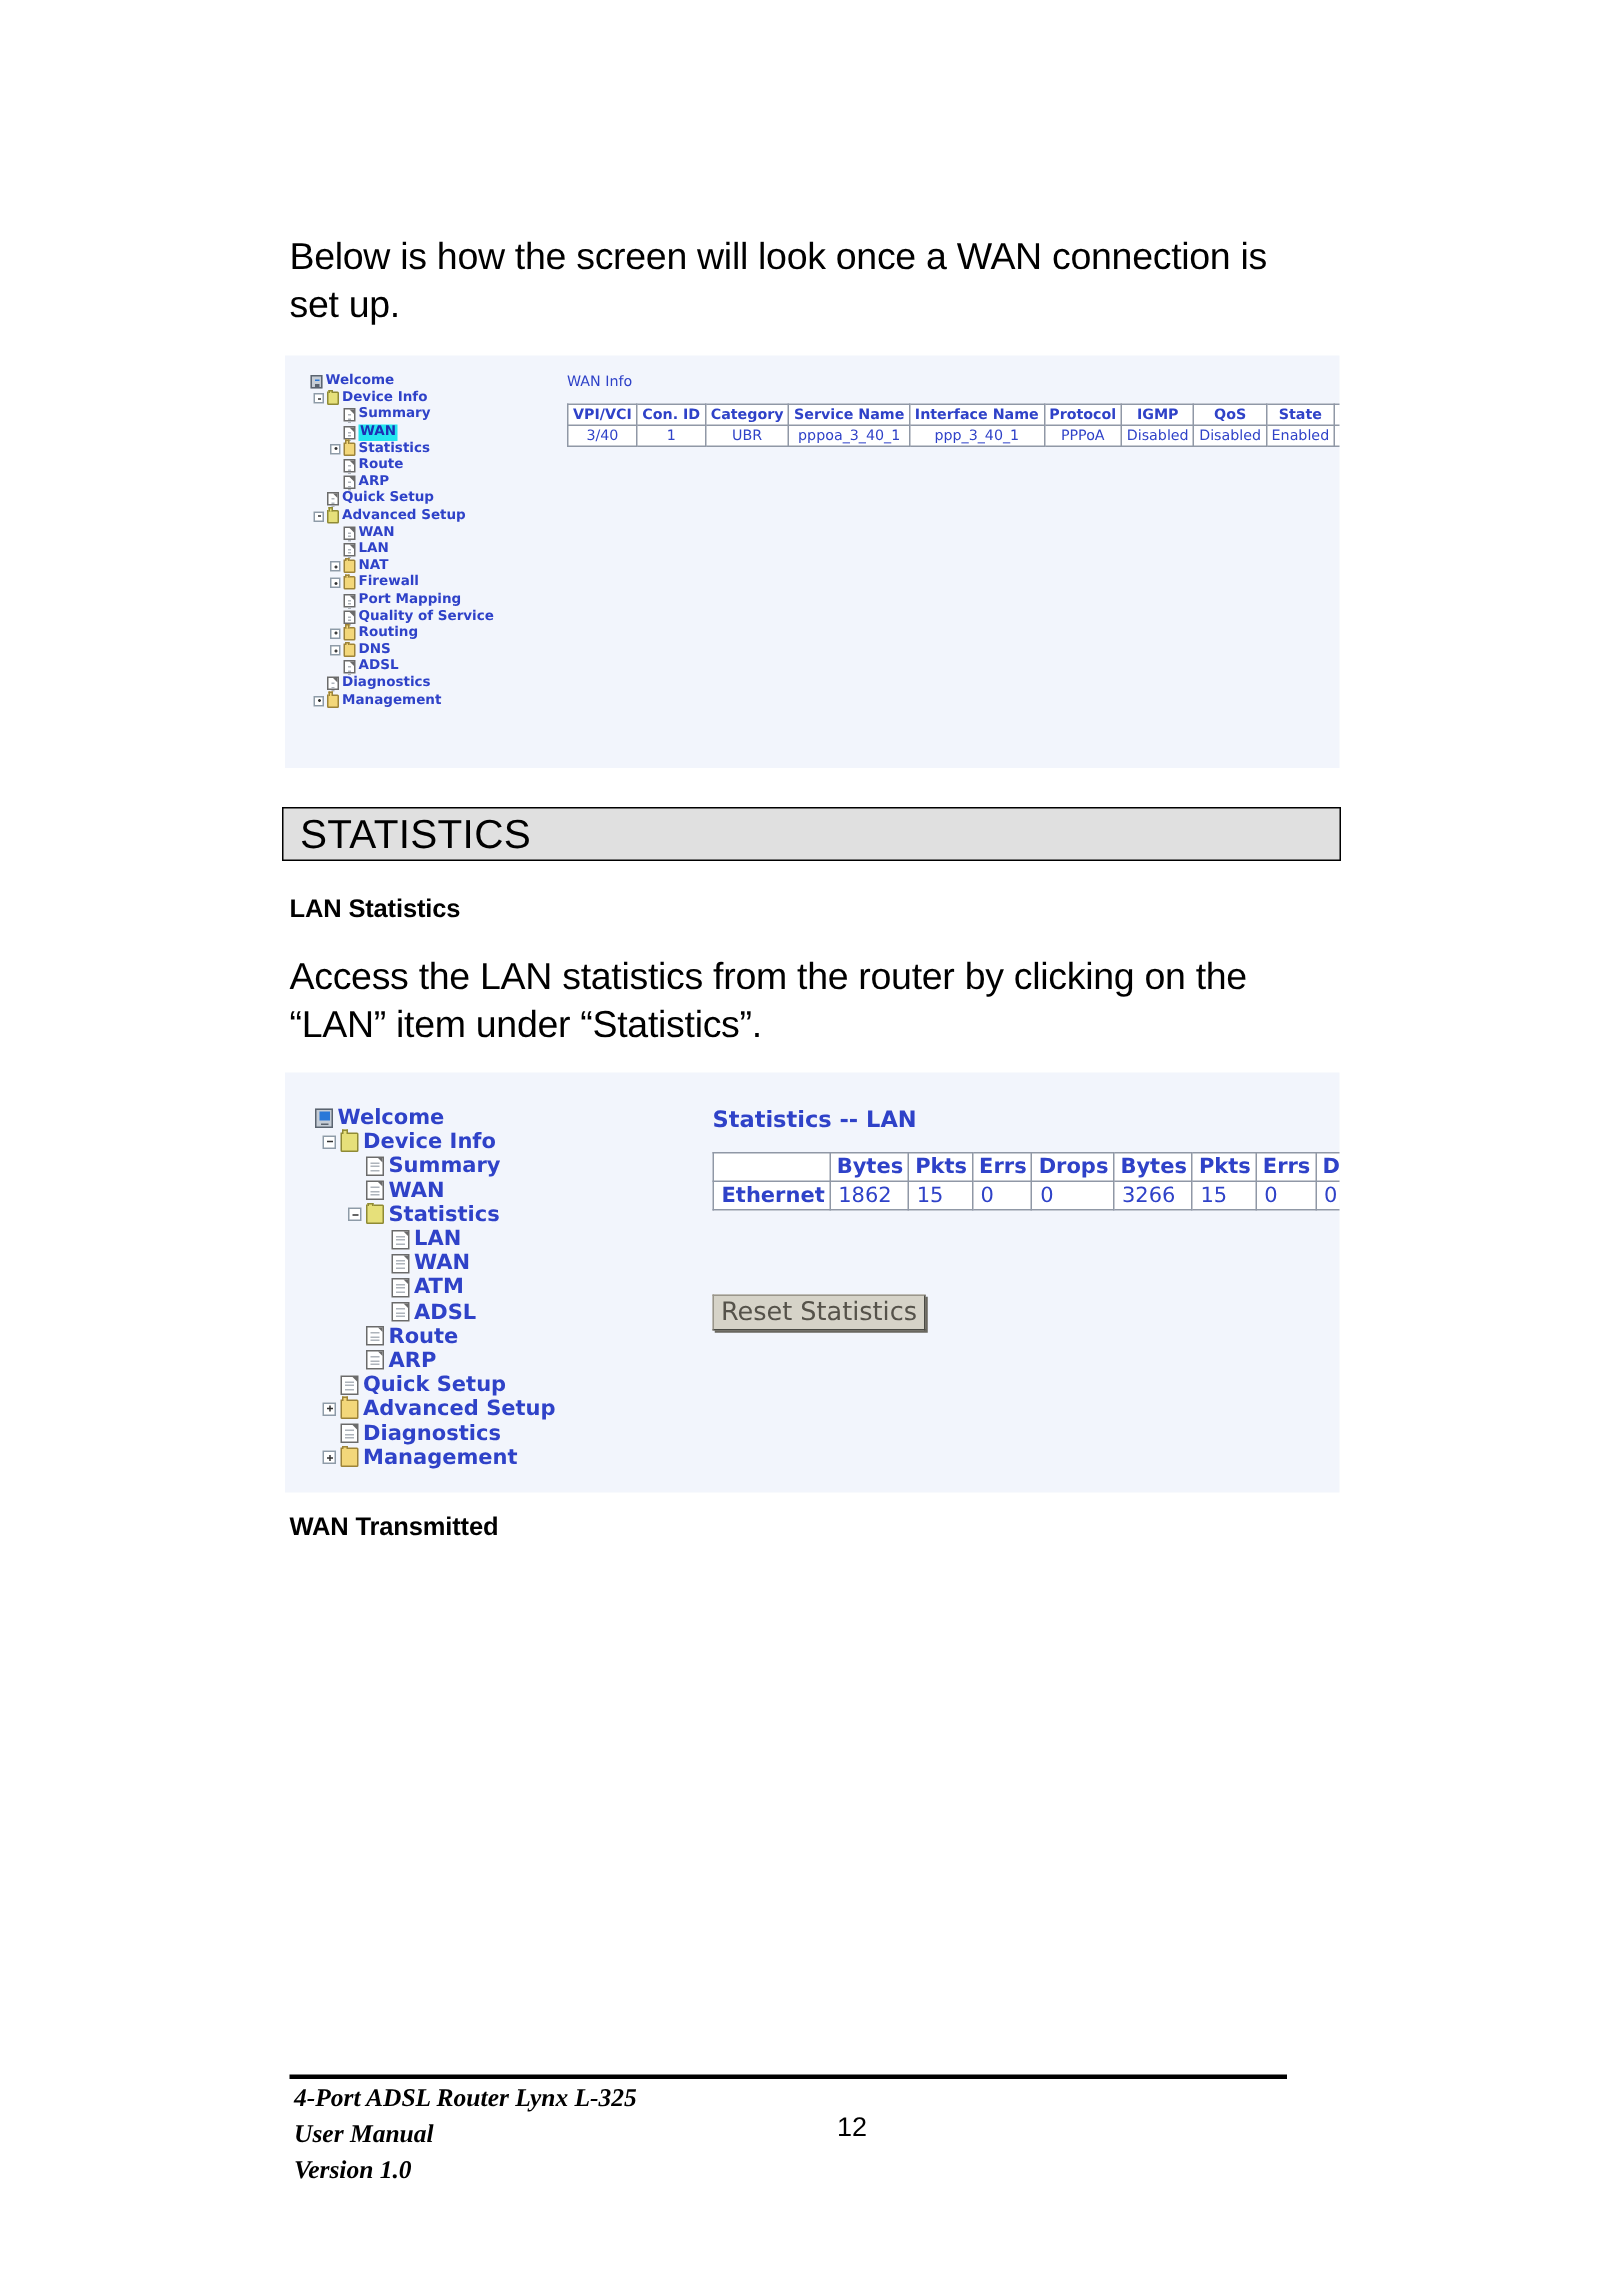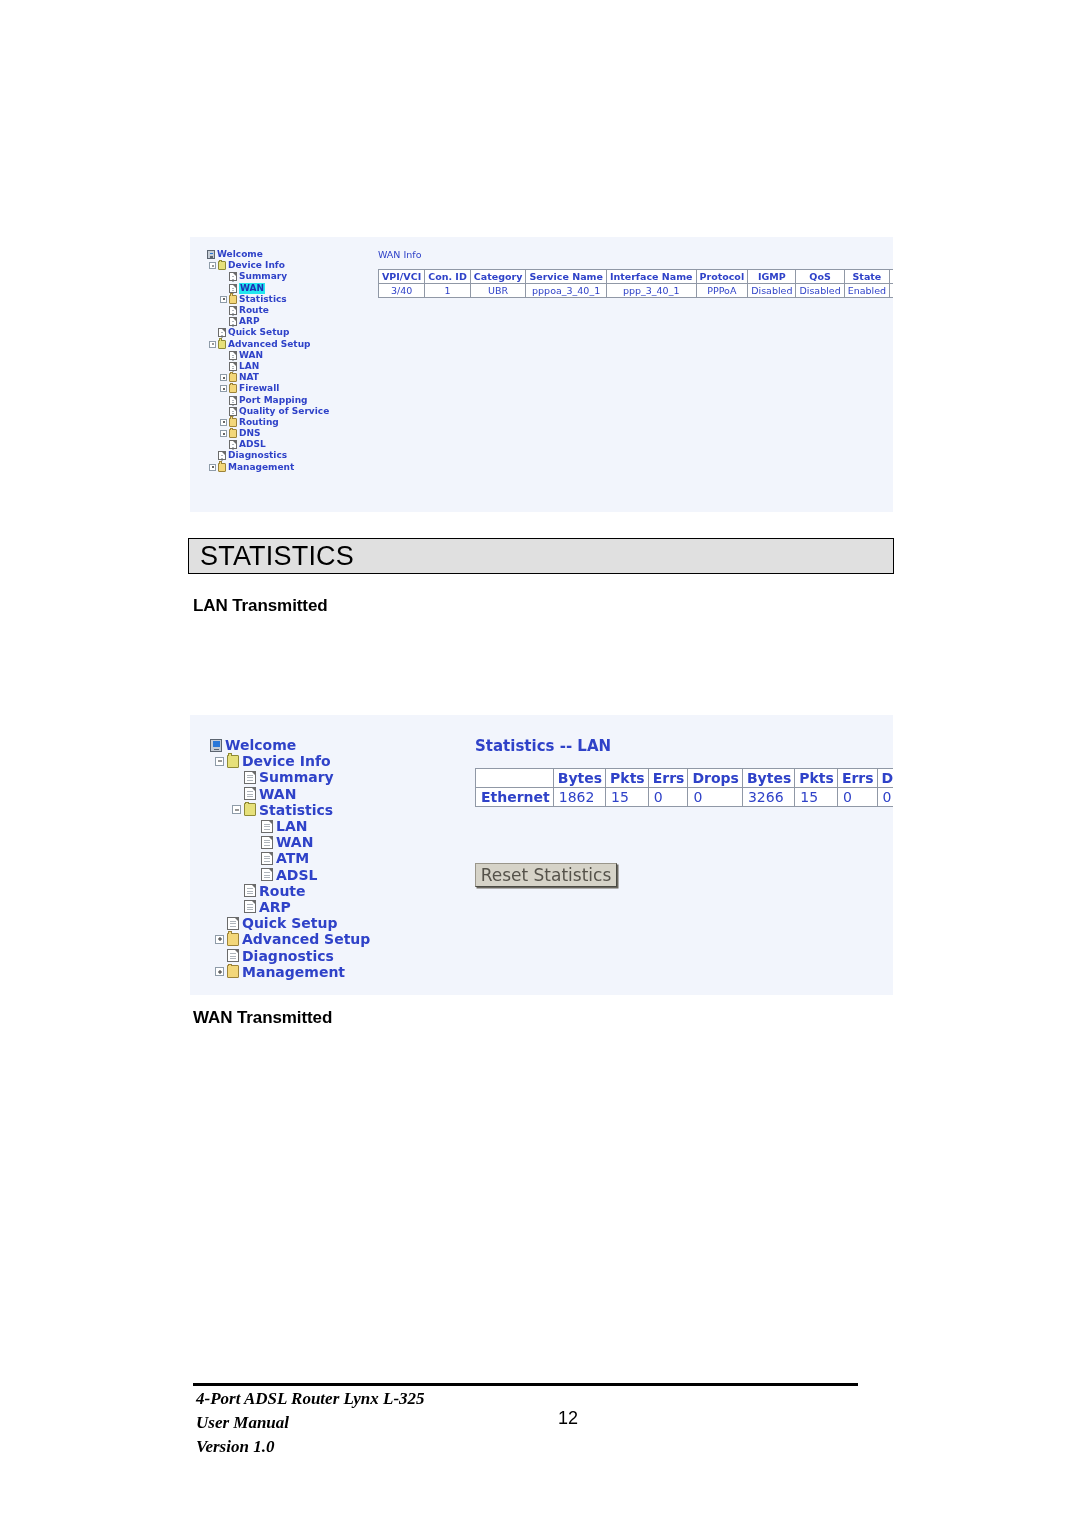--- a/index.html
+++ b/index.html
@@ -256,20 +256,21 @@
     font-size: 18px;
     color: #000;
   }
   .b { font-weight: bold; }
 </style>
 </head>
 <body>
 
 <div class="page">
 
+  <div class="para" style="left:193px; top:155px; width:690px;">Below is how the screen will look once a WAN connection is set up.</div>
 
   <div class="shot" id="shot-wan" style="left:190px; top:237px; width:703px; height:275px;">
 
     <div class="tree" id="tree-wan" style="left:8px; top:12px; font-size:9px; line-height:11px;">
         <div class="tnode" style="height: 11.2px; padding-left: 0px;">
           <span class="exp none" style="width: 7px; height: 7px; margin-right: 2px;"></span>
           <span class="ico ico-monitor" style="width: 8px; height: 9px; margin-right: 2px;">
             <span class="scr"></span>
             <span class="stand"></span>
           </span>
@@ -486,22 +487,23 @@
             <td>Up</td>
           </tr>
         </tbody>
     </table>
   </div>
 
   <div class="section-banner" style="left:188px; top:538px; width:706px; height:36px;">
     <span>STATISTICS</span>
   </div>
 
-  <div class="subhead" style="left:193px; top:596px;">LAN Transmitted</div>
-
+  <div class="subhead" style="left:193px; top:596px;">LAN Statistics</div>
+
+  <div class="para" style="left:193px; top:635px; width:700px;">Access the LAN statistics from the router by clicking on the “LAN” item under “Statistics”.</div>
 
   <div class="shot" id="shot-lan" style="left:190px; top:715px; width:703px; height:280px;">
 
     <div class="tree" id="tree-lan" style="left:8px; top:22px; font-size:14px; line-height:16px;">
         <div class="tnode" style="height: 16.2px; padding-left: 0px;">
           <span class="exp none" style="width: 9px; height: 9px; margin-right: 3px;"></span>
           <span class="ico ico-monitor" style="width: 12px; height: 13px; margin-right: 3px;">
             <span class="scr"></span>
             <span class="stand"></span>
           </span>

